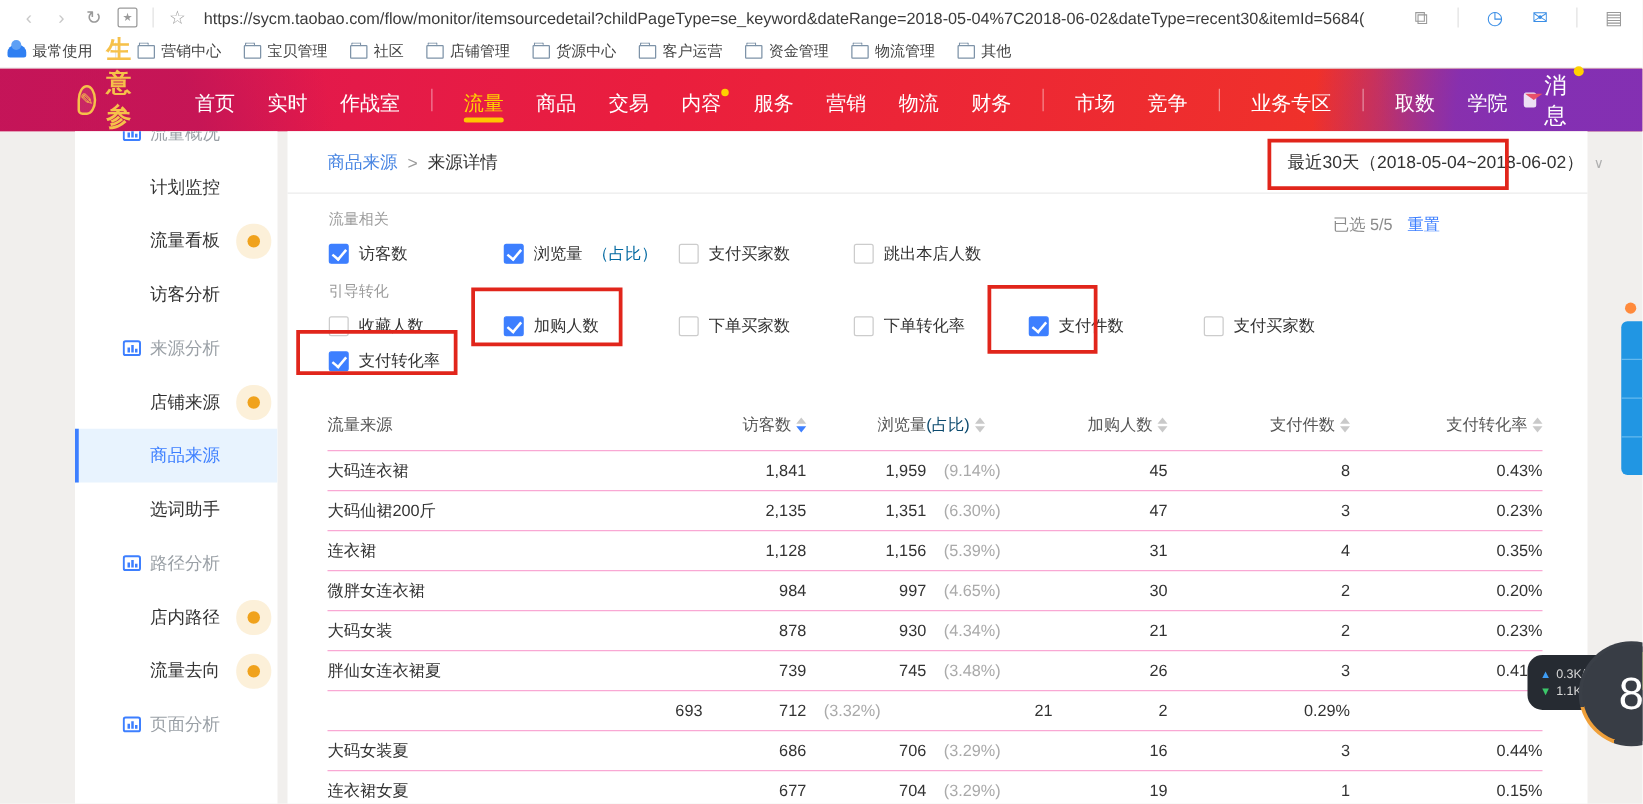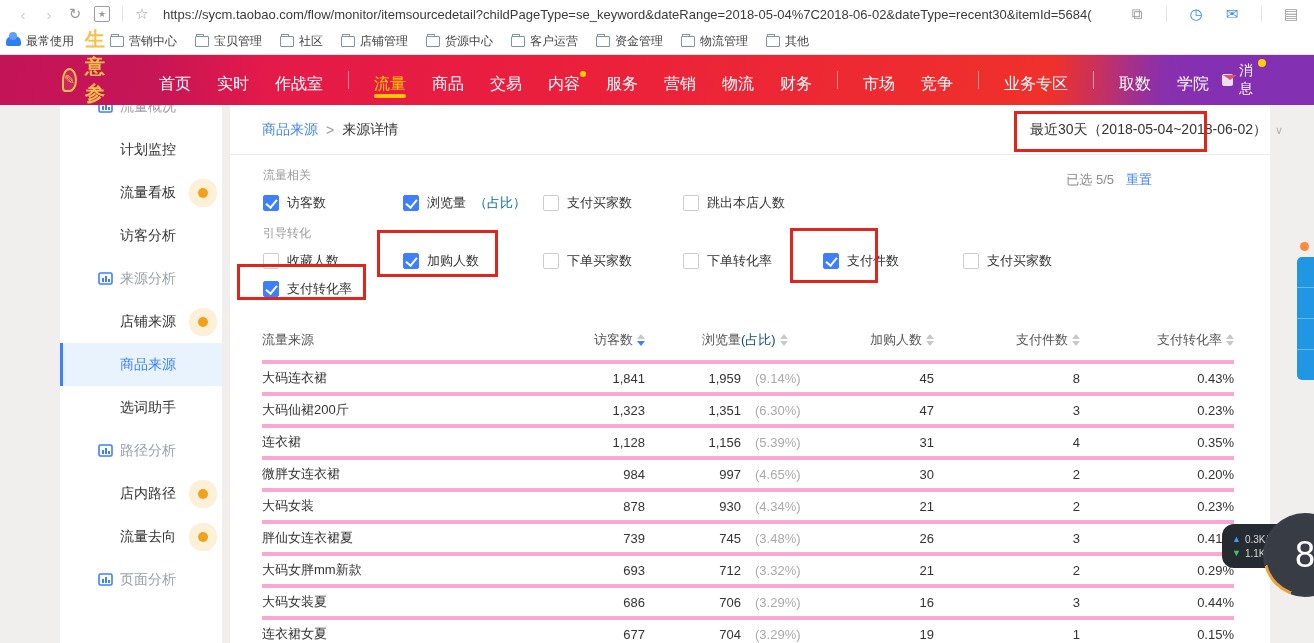--- a/index.html
+++ b/index.html
@@ -34,21 +34,21 @@
     display:flex; align-items:center; color:#fff; }
   .logo { display:flex; align-items:center; gap:8px; margin-left:62px; cursor:pointer; }
   .logo-ico { width:24px; height:24px; border:2px solid #f6c14a; border-radius:50% 50% 50% 4px; color:#f6c14a; font-size:13px; line-height:20px; text-align:center; background:rgba(255,255,255,.08); }
   .logo-txt { color:#f6c14a; font-size:20px; font-weight:bold; letter-spacing:1px; }
   .nav { display:flex; align-items:center; margin-left:28px; flex:1; }
   .nav-item { font-size:16px; margin:0 13px; cursor:pointer; position:relative; height:42px; line-height:50px; white-space:nowrap; }
   .nav-item.active { color:#ffd100; font-weight:normal; }
   .nav-item.active:after { content:""; position:absolute; left:50%; transform:translateX(-50%); bottom:3px; width:32px; height:4px; background:#ffc600; border-radius:2px; }
   .nav-item.dot:before { content:""; position:absolute; top:12px; right:-6px; width:6px; height:6px; border-radius:50%; background:#ffd100; }
   .nav-sep { width:1px; height:18px; background:rgba(255,255,255,.45); margin:0 12px; }
-  .msg { display:flex; align-items:center; gap:6px; font-size:14px; margin-right:56px; position:relative; cursor:pointer; }
+  .msg { display:flex; align-items:center; gap:6px; font-size:18px; margin-right:56px; position:relative; cursor:pointer; }
   .msg-ico { width:16px; height:12px; background:rgba(255,255,255,.85); border-radius:2px; position:relative; }
   .msg-ico:before { content:""; position:absolute; left:1px; top:1px; border:5px solid transparent; border-top:5px solid #e8506a; border-width:5px 7px 0 7px; }
   .msg:after { content:""; position:absolute; top:-3px; right:-8px; width:8px; height:8px; border-radius:50%; background:#ffd100; }
 
   
   .sidebar { position:absolute; top:105px; left:60px; width:162px; bottom:0; background:#fff; overflow:hidden; }
   .side-list { margin-top:-20px; }
   .side-row { height:43px; display:flex; align-items:center; position:relative; font-size:14px; cursor:pointer;text-align:center; }
   .side-section { padding-left:38px; color:#9aa0a6; gap:7px; }
   .sec-ico { width:15px; height:15px; flex:0 0 15px; }
@@ -74,21 +74,21 @@
   .cbox.on { border-color:#3d7fff; background:#3d7fff; position:relative; }
   .cbox.on:after { content:""; position:absolute; left:4px; top:1px; width:5px; height:9px; border:solid #fff; border-width:0 2px 2px 0; transform:rotate(40deg); }
   .fmuted { color:#0369a1; }
   .sel-info { position:absolute; top:66px; right:118px; font-size:13px; color:#8b8b8b; display:flex; gap:12px; }
   .reset { color:#3d7fff; cursor:pointer; }
 
   
   .tbl { position:absolute; top:215px; left:32px; right:36px; }
   .trow { display:grid; grid-template-columns:300px 83px 96px 101px 92px 146px 154px; align-items:center; }
   .thead { height:40px; font-size:13px; color:#555; }
-  .tbody-row { height:32px; border-top:4px solid #f9a8d4; font-size:13px; color:#333; }
+  .tbody-row { height:32px; border-top:1px solid #f9a8d4; font-size:13px; color:#333; }
   .cell-r { text-align:right; }
   .cell-pct { padding-left:14px; color:#aaa; }
   .th { display:flex; align-items:center; gap:4px; }
   .th.r { justify-content:flex-end; }
   .th .lbl.muted { color:#0c4a6e; }
   .sort { display:inline-flex; flex-direction:column; gap:2px; cursor:pointer; }
   .car { width:0; height:0; border-left:4px solid transparent; border-right:4px solid transparent; }
   .car.up { border-bottom:5px solid #c9c9c9; }
   .car.dn { border-top:5px solid #c9c9c9; }
   .car.dn.on { border-top-color:#3d7fff; }
@@ -378,21 +378,21 @@
         <div>大码连衣裙</div>
         <div class="cell-r">1,841</div>
         <div class="cell-r">1,959</div>
         <div class="cell-pct">(9.14%)</div>
         <div class="cell-r">45</div>
         <div class="cell-r">8</div>
         <div class="cell-r">0.43%</div>
       </div>
       <div class="trow tbody-row">
         <div>大码仙裙200斤</div>
-        <div class="cell-r">1,323</div>
+        <div class="cell-r">2,135</div>
         <div class="cell-r">1,351</div>
         <div class="cell-pct">(6.30%)</div>
         <div class="cell-r">47</div>
         <div class="cell-r">3</div>
         <div class="cell-r">0.23%</div>
       </div>
       <div class="trow tbody-row">
         <div>连衣裙</div>
         <div class="cell-r">1,128</div>
         <div class="cell-r">1,156</div>
@@ -422,21 +422,20 @@
       <div class="trow tbody-row">
         <div>胖仙女连衣裙夏</div>
         <div class="cell-r">739</div>
         <div class="cell-r">745</div>
         <div class="cell-pct">(3.48%)</div>
         <div class="cell-r">26</div>
         <div class="cell-r">3</div>
         <div class="cell-r">0.41%</div>
       </div>
       <div class="trow tbody-row">
-        <div>大码女胖mm新款</div>
         <div class="cell-r">693</div>
         <div class="cell-r">712</div>
         <div class="cell-pct">(3.32%)</div>
         <div class="cell-r">21</div>
         <div class="cell-r">2</div>
         <div class="cell-r">0.29%</div>
       </div>
       <div class="trow tbody-row">
         <div>大码女装夏</div>
         <div class="cell-r">686</div>

